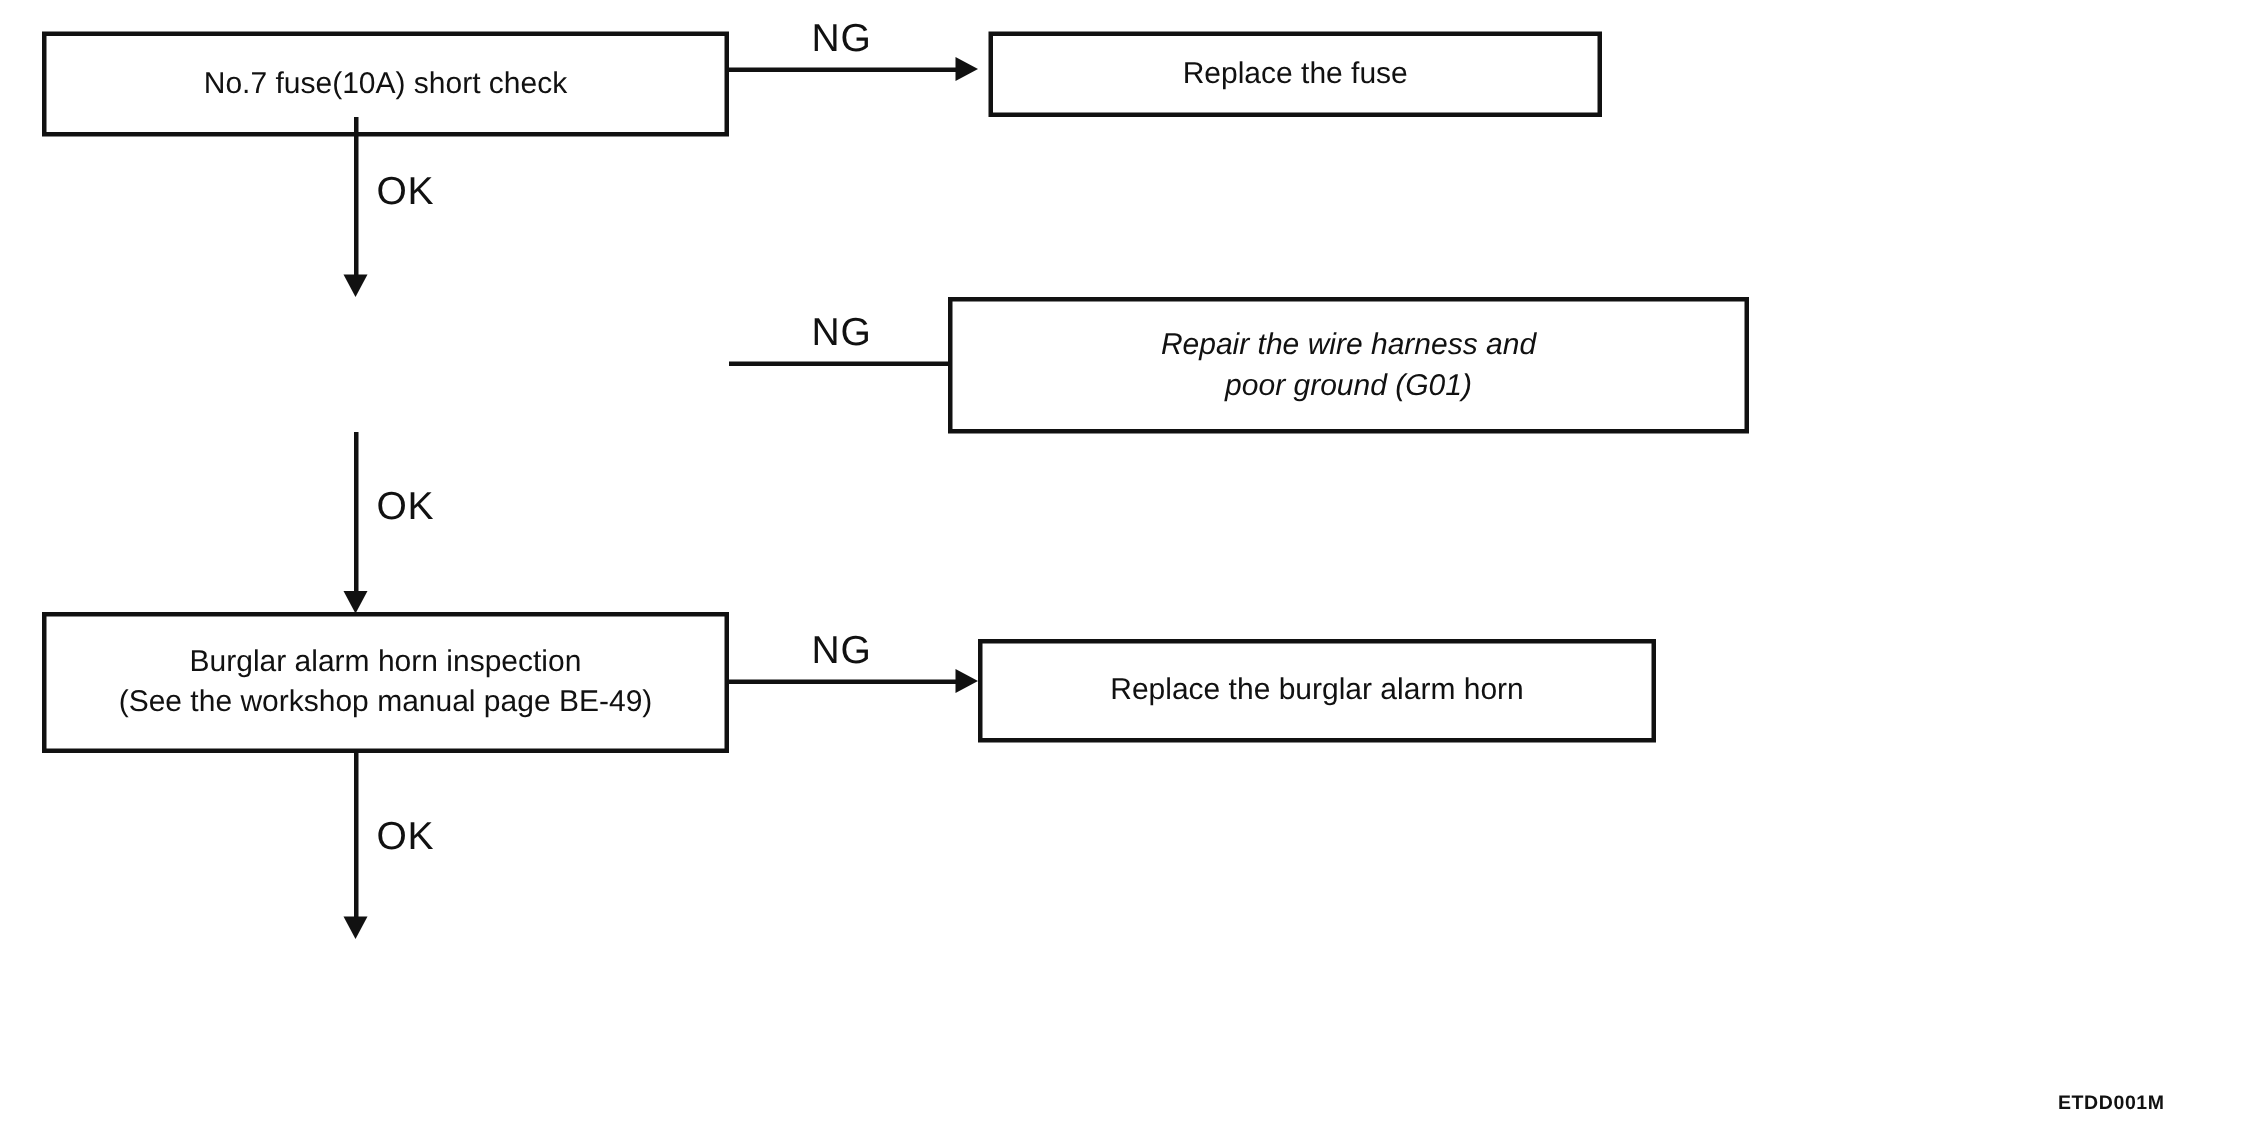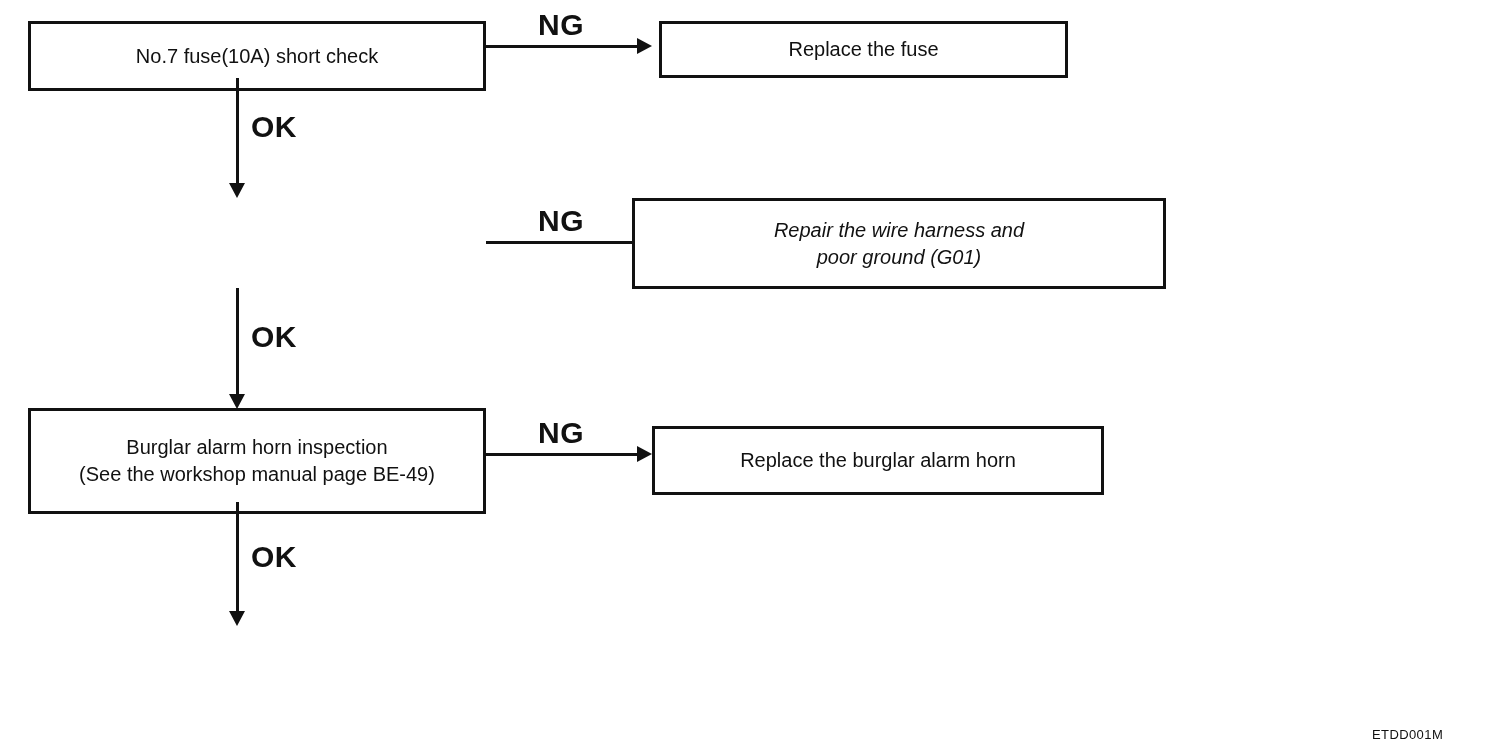--- a/index.html
+++ b/index.html
@@ -20,22 +20,22 @@
     align-items: center;
     justify-content: center;
     text-align: center;
     white-space: pre-line;
     font-size: 20px;
     line-height: 1.35;
     box-sizing: border-box;
   }
   .edge-label {
     position: absolute;
-    font-size: 30px;
-    font-weight: bold;
+    font-size: 26px;
+    font-weight: normal;
     line-height: 26px;
     letter-spacing: 0.5px;
   }
   .ng-label { width: 150px; text-align: center; }
   
   .harrow { position: absolute; height: 17px; }
   .hshaft {
     position: absolute; left: 0; right: 13px; top: 7px; height: 3px;
     background: #111111;
   }
@@ -54,21 +54,21 @@
   .vhead {
     position: absolute; bottom: 0; left: 0; width: 0; height: 0;
     border-left: 8px solid transparent;
     border-right: 8px solid transparent;
     border-top: 15px solid #111111;
   }
   .figure-code {
     position: absolute;
     left: 1372px; top: 727px;
     font-size: 13px;
-    font-weight: normal;
+    font-weight: bold;
     letter-spacing: 0.4px;
   }
 </style>
 </head>
 <body>
 
 <div class="flowchart">
 
   <div class="node" style="left:28px; top:21px; width:458px; height:70px;">No.7 fuse(10A) short check</div>
 
@@ -99,21 +99,21 @@
   <div class="node" style="left:632px; top:198px; width:534px; height:91px;font-style:italic;">Repair the wire harness and
 poor ground (G01)</div>
 
   <div class="varrow" style="left:229px; top:288px; height:121px;">
     <div class="vshaft"></div>
     <div class="vhead"></div>
   </div>
 
   <div class="edge-label" style="left:251px; top:324px;">OK</div>
 
-  <div class="node" style="left:28px; top:408px; width:458px; height:106px;">Burglar alarm horn inspection
+  <div class="node" style="left:28px; top:408px; width:458px; height:94px;">Burglar alarm horn inspection
 (See the workshop manual page BE-49)</div>
 
   <div class="edge-label ng-label" style="left:486px; top:420px;">NG</div>
 
   <div class="harrow" style="left:486px; top:446px; width:166px;">
     <div class="hshaft"></div>
     <div class="hhead"></div>
   </div>
 
   <div class="node" style="left:652px; top:426px; width:452px; height:69px;">Replace the burglar alarm horn</div>

